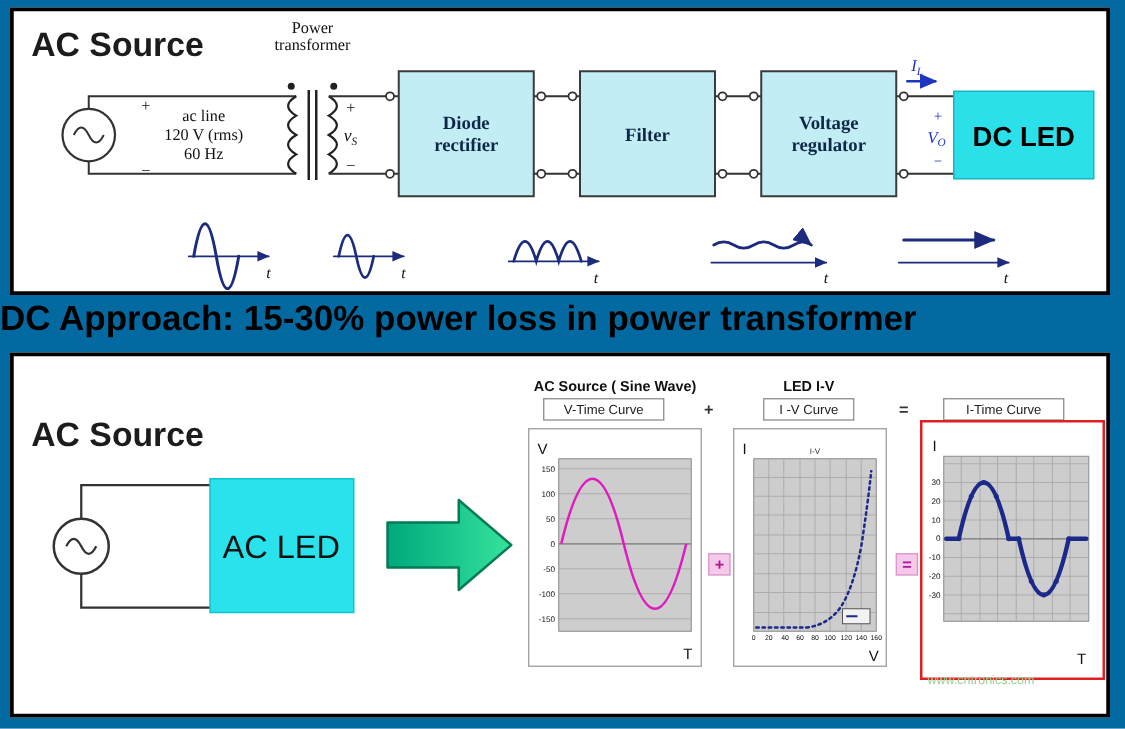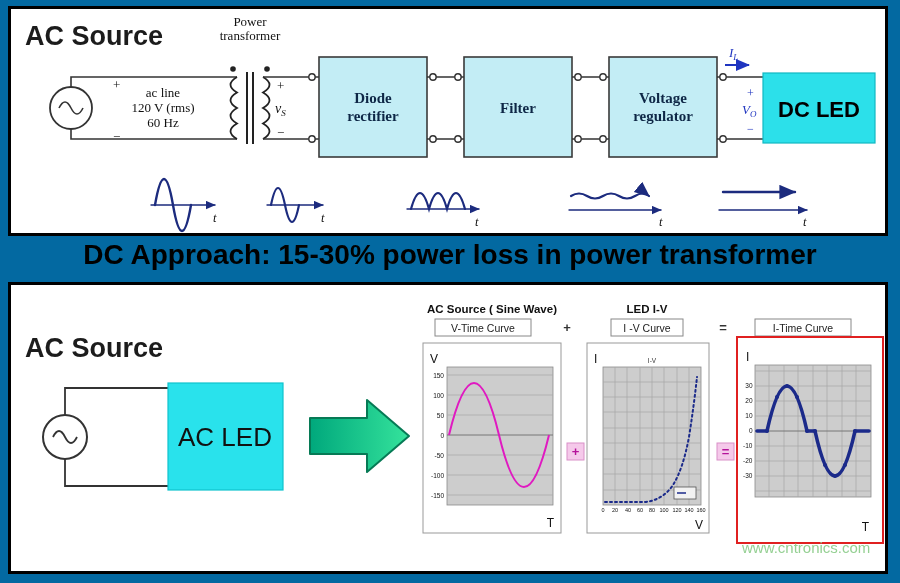--- a/index.html
+++ b/index.html
@@ -1,23 +1,23 @@
 <!DOCTYPE html>
 <html><head>
 <meta charset="utf-8">
 <style>
   html,body{margin:0;padding:0;background:#ffffff;}
   #canvas{position:relative;width:900px;height:583px;background:#0369a1;overflow:hidden;
           font-family:"Liberation Sans",sans-serif;}
   .panel{position:absolute;border:3px solid #000;background:#fff;box-sizing:border-box;}
   #topPanel{left:8px;top:6px;width:880px;height:230px;}
   #bottomPanel{left:8px;top:282px;width:880px;height:292px;}
-  #headline{position:absolute;left:0;top:239px;width:100%;text-align:center;
+  #headline{position:absolute;left:0;top:239px;width:100%;text-align:left;
             font-weight:bold;font-size:28px;color:#000;}
-  #watermark{position:absolute;left:742px;top:539px;font-size:15px;color:#95d093;}
+  #watermark{position:absolute;left:742px;top:539px;font-size:10px;color:#95d093;}
   svg{display:block;}
   .serif{font-family:"Liberation Serif",serif;}
   .sans{font-family:"Liberation Sans",sans-serif;}
   text{user-select:none;}
 </style>
 </head>
 <body>
 
 <div id="canvas">
 

